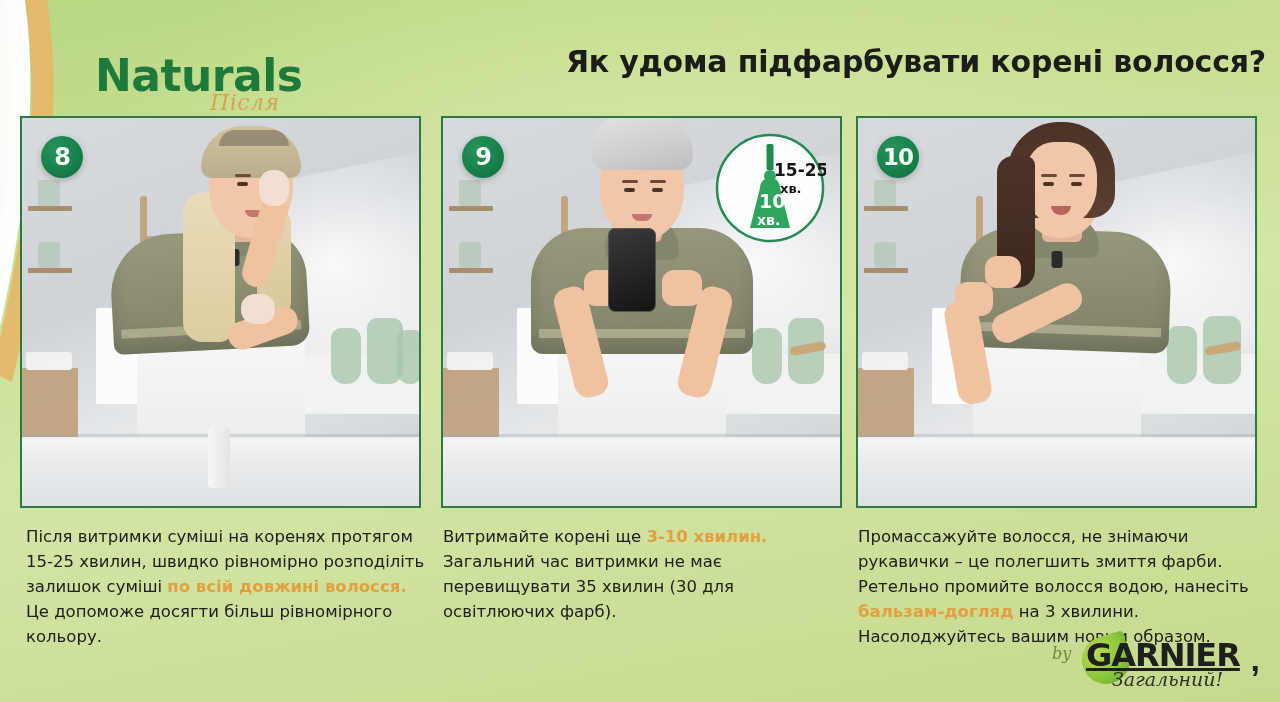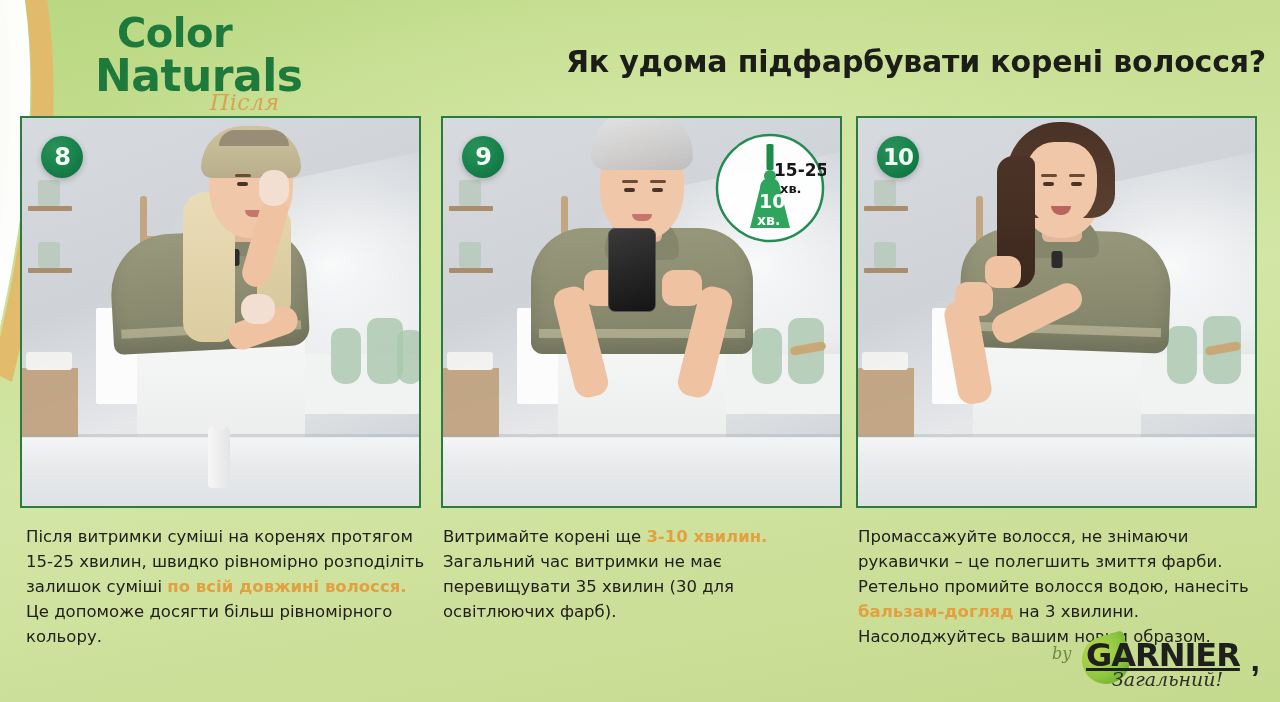--- a/index.html
+++ b/index.html
@@ -149,21 +149,20 @@
 
 <div class="stage">
 
   <svg class="ribbon" viewBox="0 0 120 500" preserveAspectRatio="none">
     <path d="M40,-10 C60,110 42,240 8,380 L-30,380 L-30,-10 Z" fill="#ffffff" opacity="0.97"></path>
     <path d="M40,-10 C62,112 44,242 10,382 L30,392 C66,246 84,114 62,-10 Z" fill="#e3b86a" opacity="0.95"></path>
     <path d="M20,-10 C38,100 26,230 -4,360 L-30,360 L-30,-10 Z" fill="#fbfbf7" opacity="0.9"></path>
   </svg>
 
   <div class="logo">
-    <div class="l1">Color</div>
     <div class="l2">Naturals</div>
     <div class="l3">Після</div>
   </div>
 
   <div class="headline">Як удома підфарбувати корені волосся?</div>
 
   <div class="panel" id="panel-8">
     <div class="scene">
       <div class="wall"></div>
       <div class="wallglow"></div>

